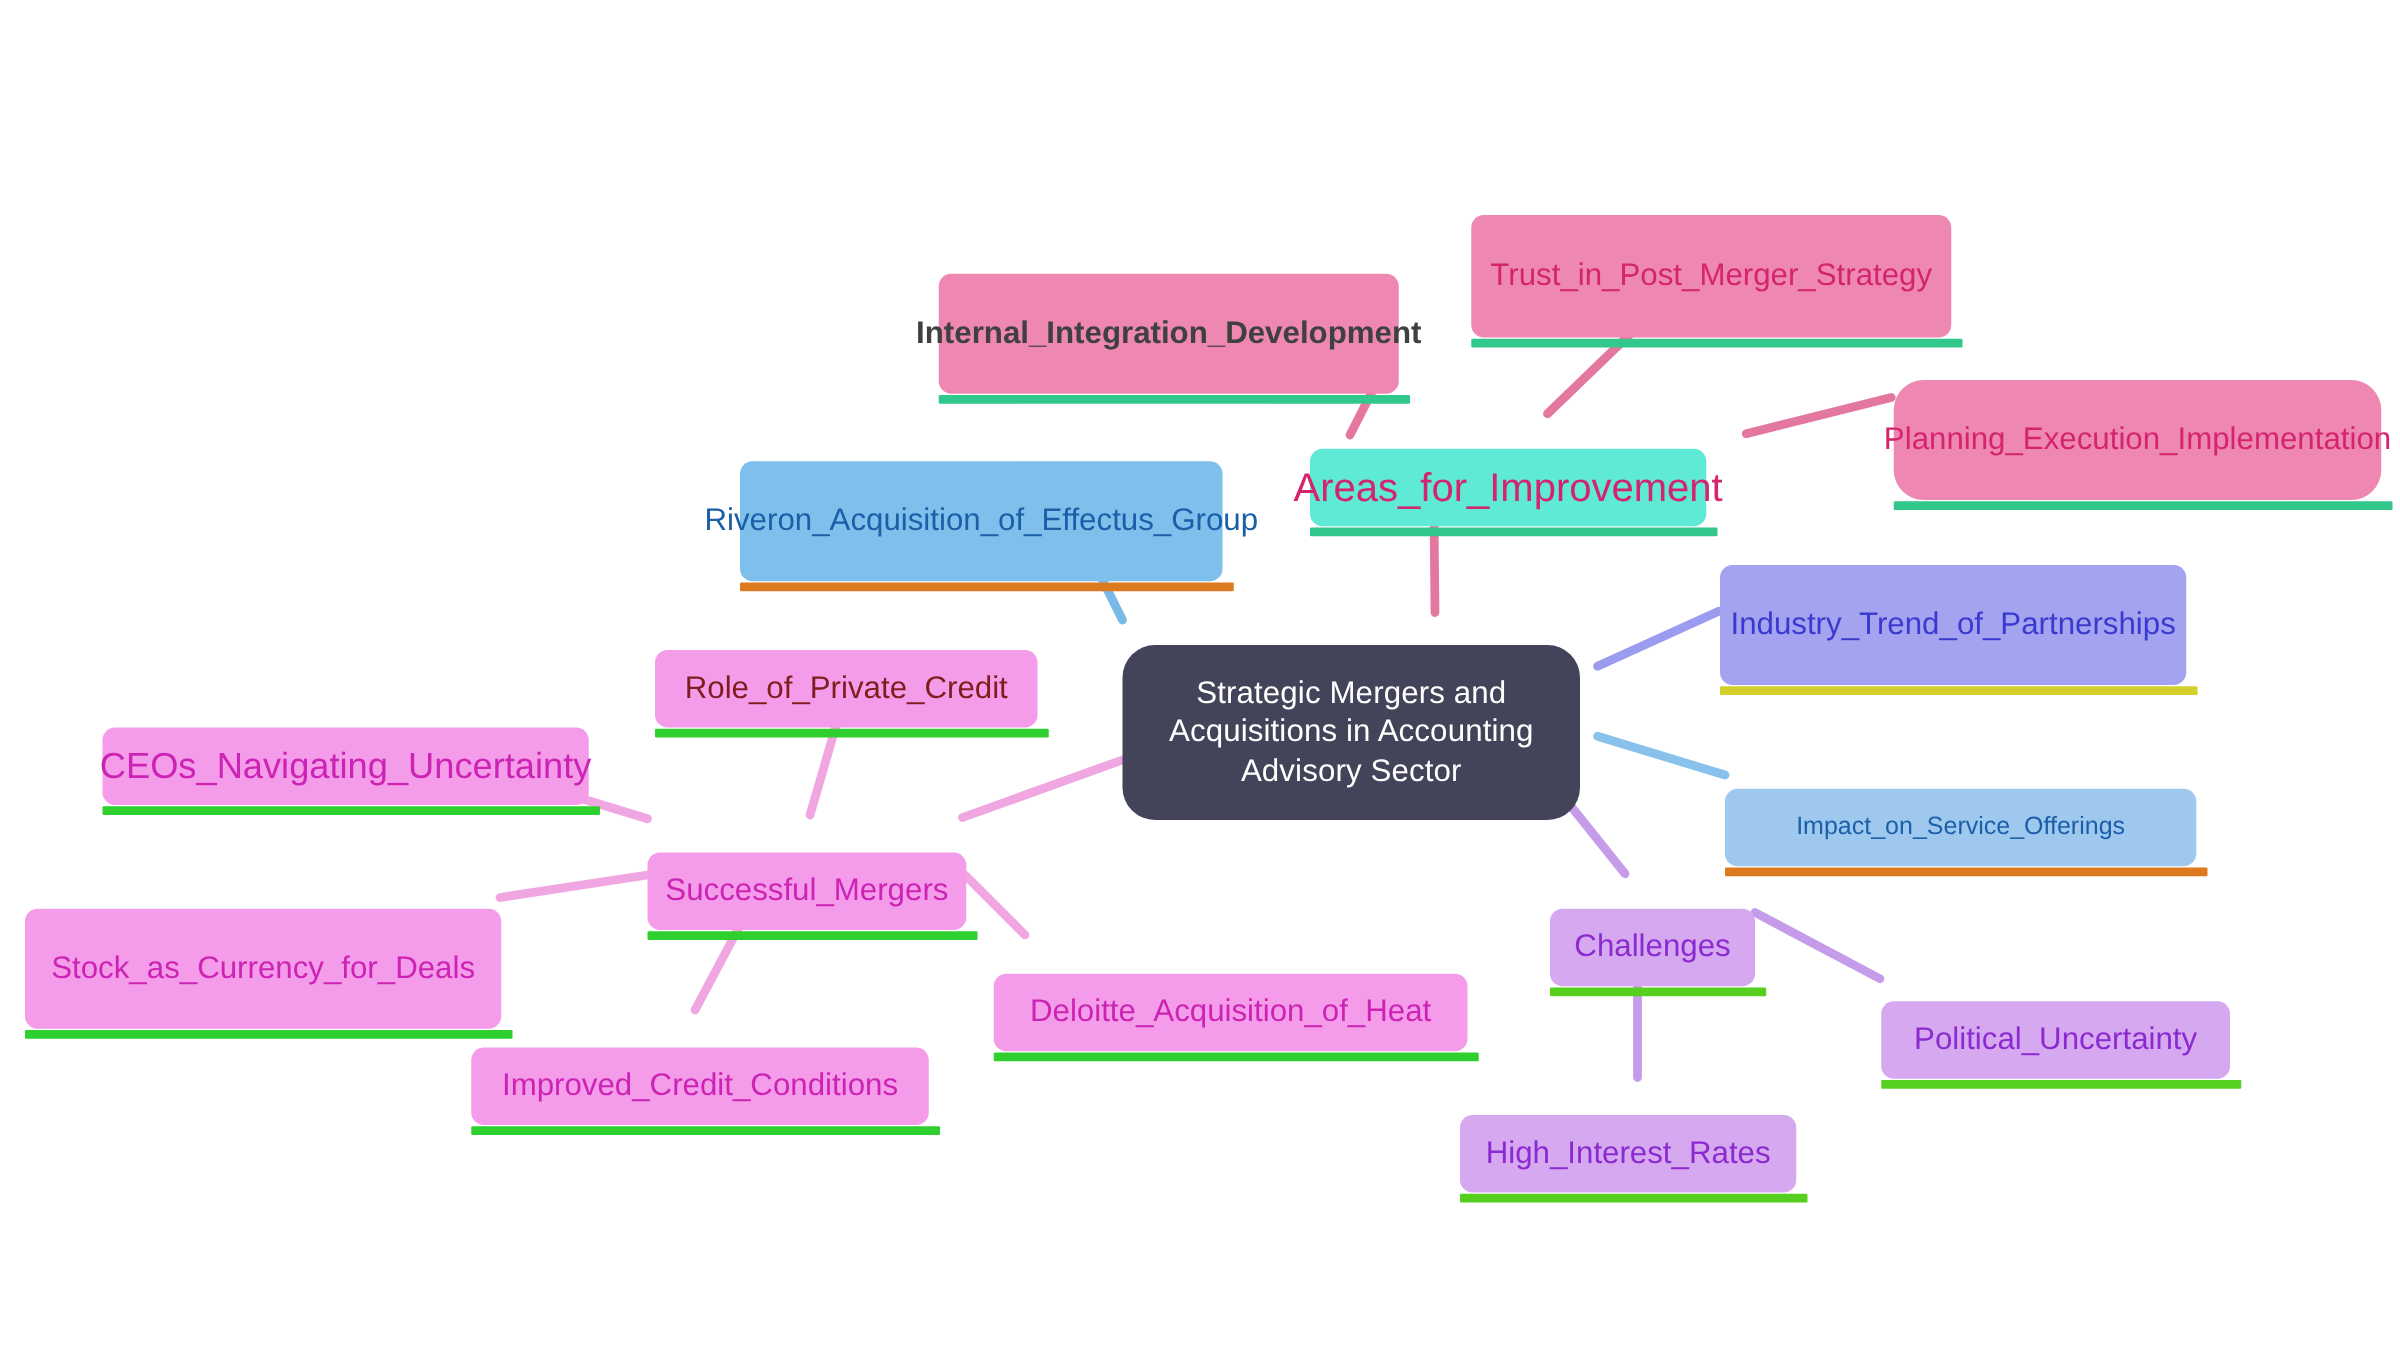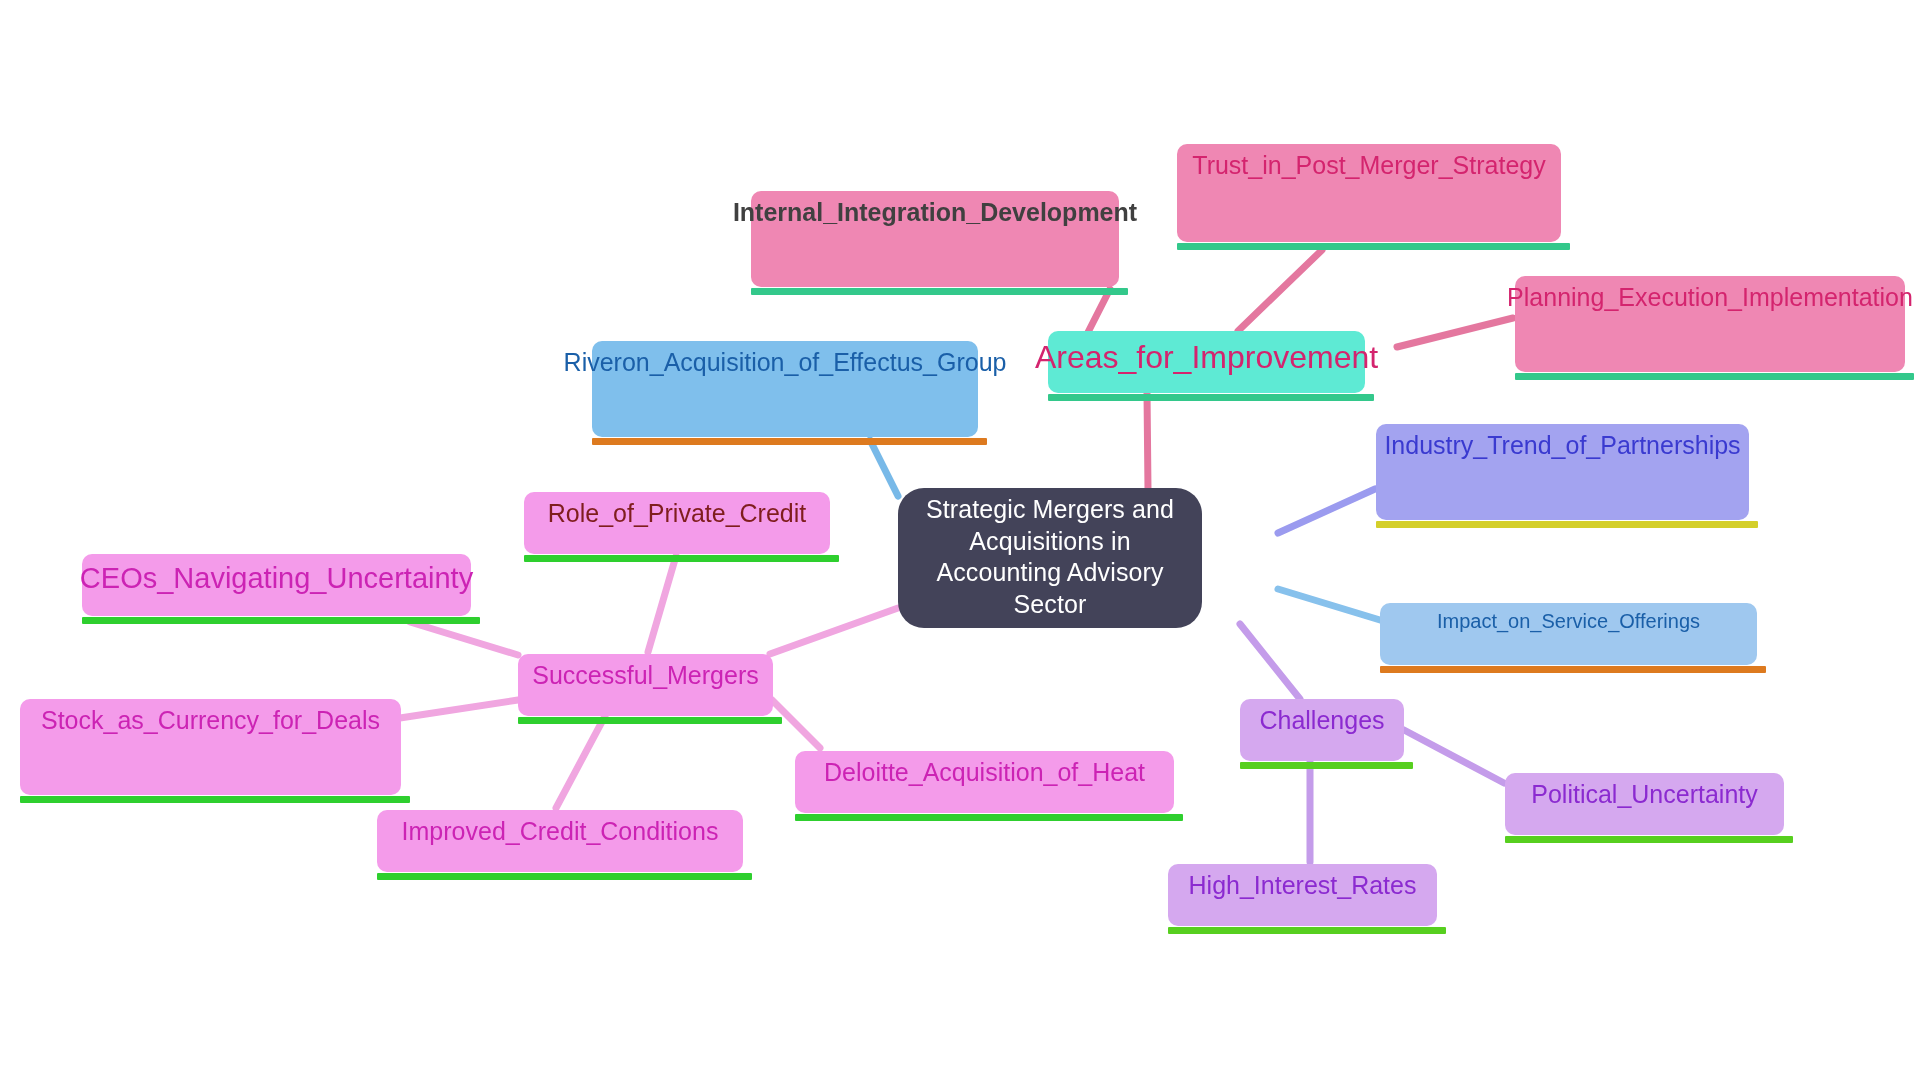--- a/index.html
+++ b/index.html
@@ -23,26 +23,28 @@
     top: 0;
     width: 1920px;
     height: 1080px;
     pointer-events: none;
   }
   .node {
     position: absolute;
     box-sizing: border-box;
     border-radius: 10px;
     display: flex;
+    align-items: center;
     justify-content: center;
     text-align: center;
     line-height: 1.26;
     padding: 6px 14px;
     overflow: visible;
     white-space: pre-line;
+    margin-top: 28px;
   }
   .node .underline {
     position: absolute;
     left: 0;
     right: -9px;
     bottom: -8px;
     height: 7px;
     border-radius: 1px;
   }
   .node.root {
@@ -74,25 +76,25 @@
       <line x1="1404" y1="730" x2="1504" y2="783" stroke="#c49cea" stroke-width="7" stroke-linecap="round"></line>
       <line x1="1310" y1="762" x2="1310" y2="862" stroke="#c49cea" stroke-width="7" stroke-linecap="round"></line>
       <line x1="898" y1="608" x2="770" y2="654" stroke="#f0a6e0" stroke-width="7" stroke-linecap="round"></line>
       <line x1="648" y1="652" x2="676" y2="556" stroke="#f0a6e0" stroke-width="7" stroke-linecap="round"></line>
       <line x1="518" y1="655" x2="410" y2="622" stroke="#f0a6e0" stroke-width="7" stroke-linecap="round"></line>
       <line x1="518" y1="700" x2="400" y2="718" stroke="#f0a6e0" stroke-width="7" stroke-linecap="round"></line>
       <line x1="605" y1="716" x2="556" y2="808" stroke="#f0a6e0" stroke-width="7" stroke-linecap="round"></line>
       <line x1="772" y1="700" x2="820" y2="748" stroke="#f0a6e0" stroke-width="7" stroke-linecap="round"></line>
     </svg>
   <div id="node-layer">
-      <div class="node root" style="left: 898px; top: 488px; width: 304px; height: 140px; background: rgb(67, 67, 89); color: rgb(255, 255, 255);"><span class="node-label">Strategic Mergers and Acquisitions in Accounting Advisory Sector</span></div>
+      <div class="node root" style="left: 898px; top: 488px; width: 366px; height: 140px; background: rgb(67, 67, 89); color: rgb(255, 255, 255);"><span class="node-label">Strategic Mergers and Acquisitions in Accounting Advisory Sector</span></div>
       <div class="node" style="left: 1048px; top: 331px; width: 317px; height: 62px; background: #5eead4; color: rgb(212, 36, 110); font-size: 32px;"><span class="node-label">Areas_for_Improvement</span><span class="underline" style="background: rgb(51, 200, 139);"></span></div>
       <div class="node" style="left: 1177px; top: 144px; width: 384px; height: 98px; background: rgb(239, 135, 179); color: rgb(212, 36, 110); font-size: 25px;"><span class="node-label">Trust_in_Post_Merger_Strategy</span><span class="underline" style="background: rgb(51, 200, 139);"></span></div>
       <div class="node" style="left: 751px; top: 191px; width: 368px; height: 96px; background: rgb(239, 135, 179); color: #404040; font-size: 25px; font-weight: bold;"><span class="node-label">Internal_Integration_Development</span><span class="underline" style="background: rgb(51, 200, 139);"></span></div>
-      <div class="node" style="left: 1515px; top: 276px; width: 390px; height: 96px; background: rgb(239, 135, 179); color: rgb(212, 36, 110); font-size: 25px;"><span class="node-label">Planning_Execution_Implementation</span><span class="underline" style="background: rgb(51, 200, 139);"></span></div>
+      <div class="node" style="left: 1515px; top: 276px; width: 390px; height: 96px; background: rgb(239, 135, 179); color: rgb(212, 36, 110); font-size: 25px; border-radius: 24px;"><span class="node-label">Planning_Execution_Implementation</span><span class="underline" style="background: rgb(51, 200, 139);"></span></div>
       <div class="node" style="left: 592px; top: 341px; width: 386px; height: 96px; background: rgb(127, 191, 236); color: rgb(26, 95, 168); font-size: 25px;"><span class="node-label">Riveron_Acquisition_of_Effectus_Group</span><span class="underline" style="background: rgb(221, 122, 31);"></span></div>
       <div class="node" style="left: 1376px; top: 424px; width: 373px; height: 96px; background: rgb(163, 163, 240); color: rgb(58, 58, 208); font-size: 25px;"><span class="node-label">Industry_Trend_of_Partnerships</span><span class="underline" style="background: rgb(212, 207, 42);"></span></div>
       <div class="node" style="left: 1380px; top: 603px; width: 377px; height: 62px; background: rgb(159, 200, 239); color: rgb(26, 95, 168); font-size: 20px;"><span class="node-label">Impact_on_Service_Offerings</span><span class="underline" style="background: rgb(221, 122, 31);"></span></div>
       <div class="node" style="left: 1240px; top: 699px; width: 164px; height: 62px; background: rgb(213, 168, 239); color: rgb(139, 42, 208); font-size: 25px;"><span class="node-label">Challenges</span><span class="underline" style="background: rgb(87, 207, 31);"></span></div>
       <div class="node" style="left: 1505px; top: 773px; width: 279px; height: 62px; background: rgb(213, 168, 239); color: rgb(139, 42, 208); font-size: 25px;"><span class="node-label">Political_Uncertainty</span><span class="underline" style="background: rgb(87, 207, 31);"></span></div>
       <div class="node" style="left: 1168px; top: 864px; width: 269px; height: 62px; background: rgb(213, 168, 239); color: rgb(139, 42, 208); font-size: 25px;"><span class="node-label">High_Interest_Rates</span><span class="underline" style="background: rgb(87, 207, 31);"></span></div>
       <div class="node" style="left: 518px; top: 654px; width: 255px; height: 62px; background: rgb(244, 155, 234); color: rgb(204, 35, 180); font-size: 25px;"><span class="node-label">Successful_Mergers</span><span class="underline" style="background: rgb(46, 207, 46);"></span></div>
       <div class="node" style="left: 524px; top: 492px; width: 306px; height: 62px; background: rgb(244, 155, 234); color: #7f1d1d; font-size: 25px;"><span class="node-label">Role_of_Private_Credit</span><span class="underline" style="background: rgb(46, 207, 46);"></span></div>
       <div class="node" style="left: 82px; top: 554px; width: 389px; height: 62px; background: rgb(244, 155, 234); color: rgb(204, 35, 180); font-size: 29px;"><span class="node-label">CEOs_Navigating_Uncertainty</span><span class="underline" style="background: rgb(46, 207, 46);"></span></div>
       <div class="node" style="left: 20px; top: 699px; width: 381px; height: 96px; background: rgb(244, 155, 234); color: rgb(204, 35, 180); font-size: 25px;"><span class="node-label">Stock_as_Currency_for_Deals</span><span class="underline" style="background: rgb(46, 207, 46);"></span></div>

